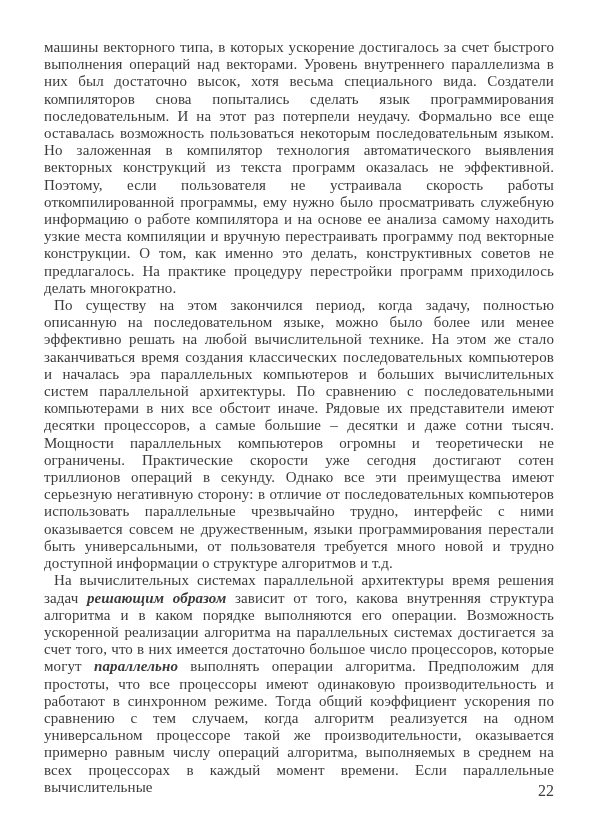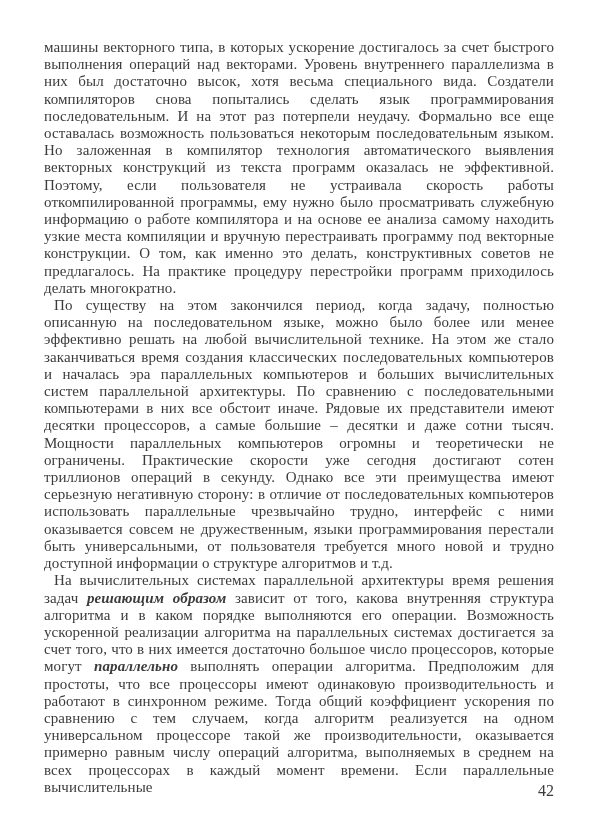--- a/index.html
+++ b/index.html
@@ -64,15 +64,15 @@
   <div class="text-block">
 
     <p><span>машины векторного типа, в которых ускорение достигалось за счет быстрого выполнения операций над векторами. Уровень внутреннего параллелизма в них был достаточно высок, хотя весьма специального вида. Создатели компиляторов снова попытались сделать язык программирования последовательным. И на этот раз потерпели неудачу. Формально все еще оставалась возможность пользоваться некоторым последовательным языком. Но заложенная в компилятор технология автоматического выявления векторных конструкций из текста программ оказалась не эффективной. Поэтому, если пользователя не устраивала скорость работы откомпилированной программы, ему нужно было просматривать служебную информацию о работе компилятора и на основе ее анализа самому находить узкие места компиляции и вручную перестраивать программу под векторные конструкции. О том, как именно это делать, конструктивных советов не предлагалось. На практике процедуру перестройки программ приходилось делать многократно.</span></p>
 
     <p class="indented"><span>По существу на этом закончился период, когда задачу, полностью описанную на последовательном языке, можно было более или менее эффективно решать на любой  вычислительной технике. На этом же стало заканчиваться время создания классических последовательных компьютеров и началась эра параллельных компьютеров и больших вычислительных систем параллельной архитектуры. По сравнению с последовательными компьютерами в них все обстоит иначе. Рядовые их представители имеют десятки процессоров, а самые большие – десятки и даже сотни тысяч. Мощности параллельных компьютеров огромны и теоретически не ограничены. Практические скорости уже сегодня достигают сотен триллионов операций в секунду. Однако все эти преимущества имеют серьезную негативную сторону: в отличие от последовательных компьютеров использовать параллельные чрезвычайно трудно, интерфейс с ними оказывается совсем не дружественным, языки программирования перестали быть универсальными, от пользователя требуется много новой и трудно доступной информации о структуре алгоритмов и т.д.</span></p>
 
     <p class="indented"><span>На вычислительных системах параллельной архитектуры время решения задач </span><span class="seg-italic">решающим образом</span><span> зависит от того, какова внутренняя структура алгоритма и в каком порядке выполняются его операции. Возможность ускоренной реализации алгоритма на параллельных системах достигается за счет того, что в них имеется достаточно большое число процессоров, которые могут </span><span class="seg-italic">параллельно</span><span> выполнять операции алгоритма. Предположим для простоты, что все процессоры имеют одинаковую производительность и работают в синхронном режиме. Тогда общий коэффициент ускорения по сравнению с тем случаем, когда алгоритм реализуется на одном универсальном процессоре такой же производительности, оказывается примерно равным числу операций алгоритма, выполняемых в среднем на всех процессорах в каждый момент времени. Если параллельные вычислительные</span></p>
 
   </div>
 
-  <div class="page-number">42</div>
+  <div class="page-number">22</div>
 
 </div>
 
 </body></html>

